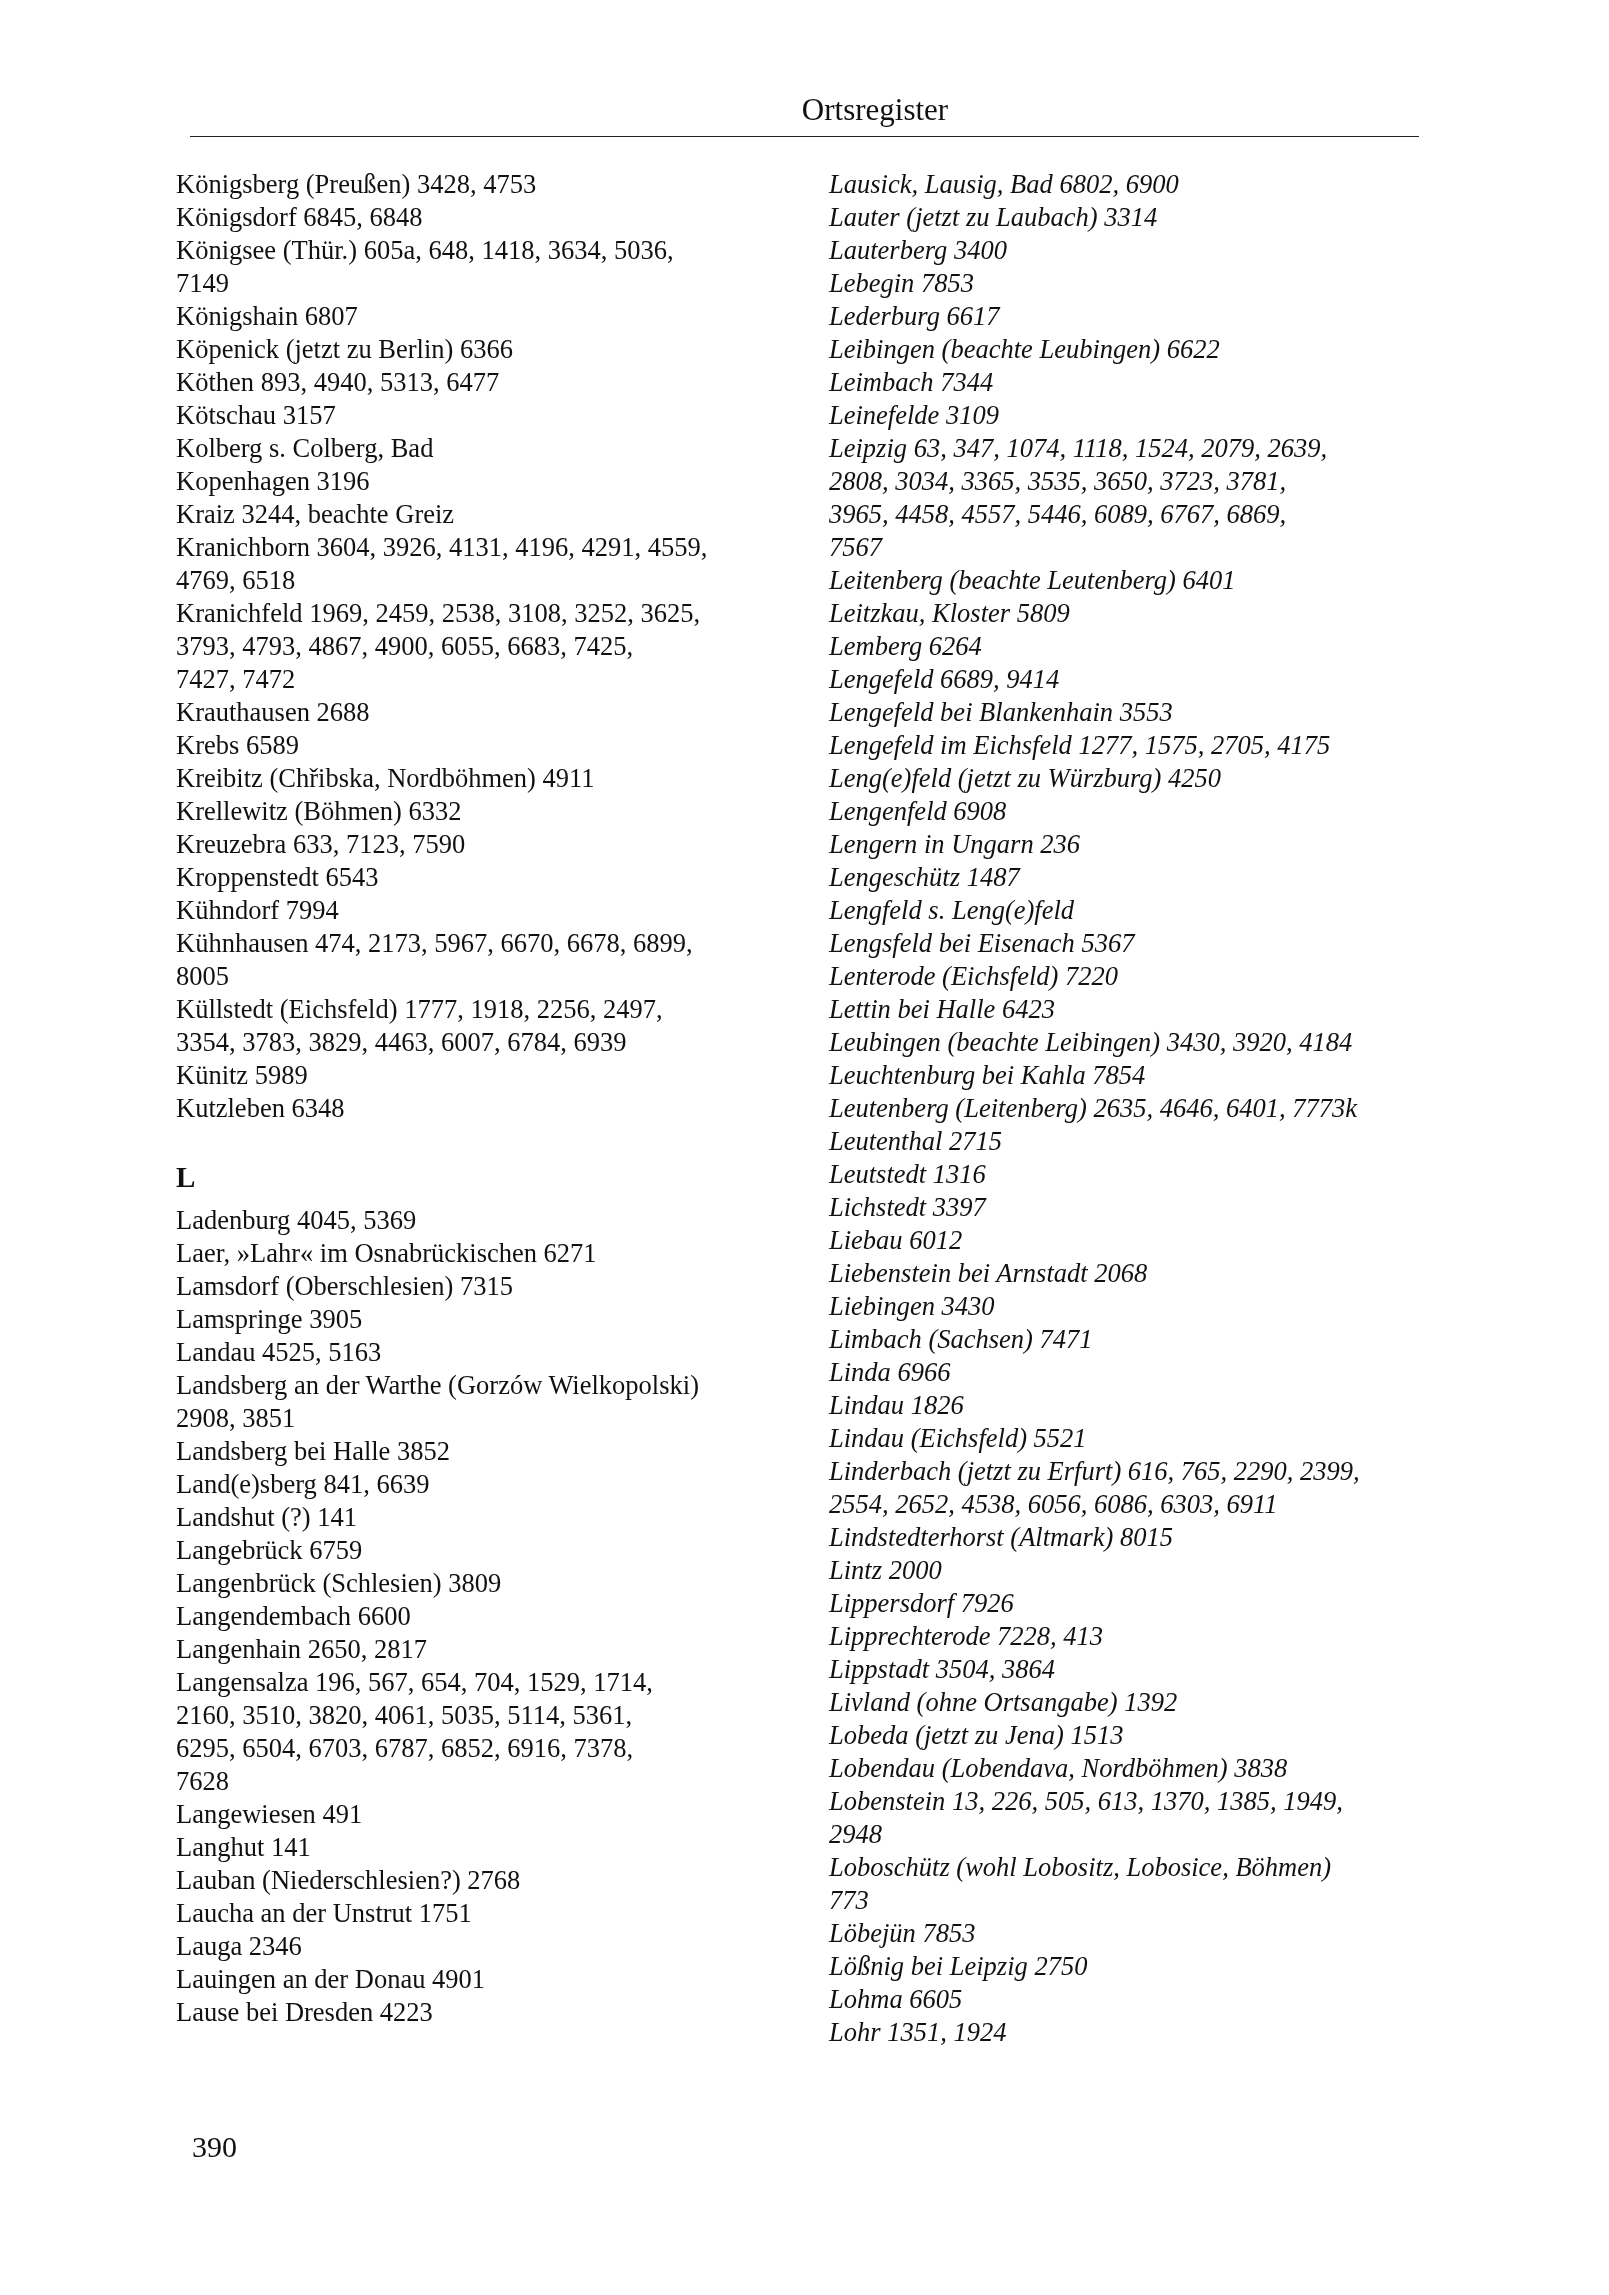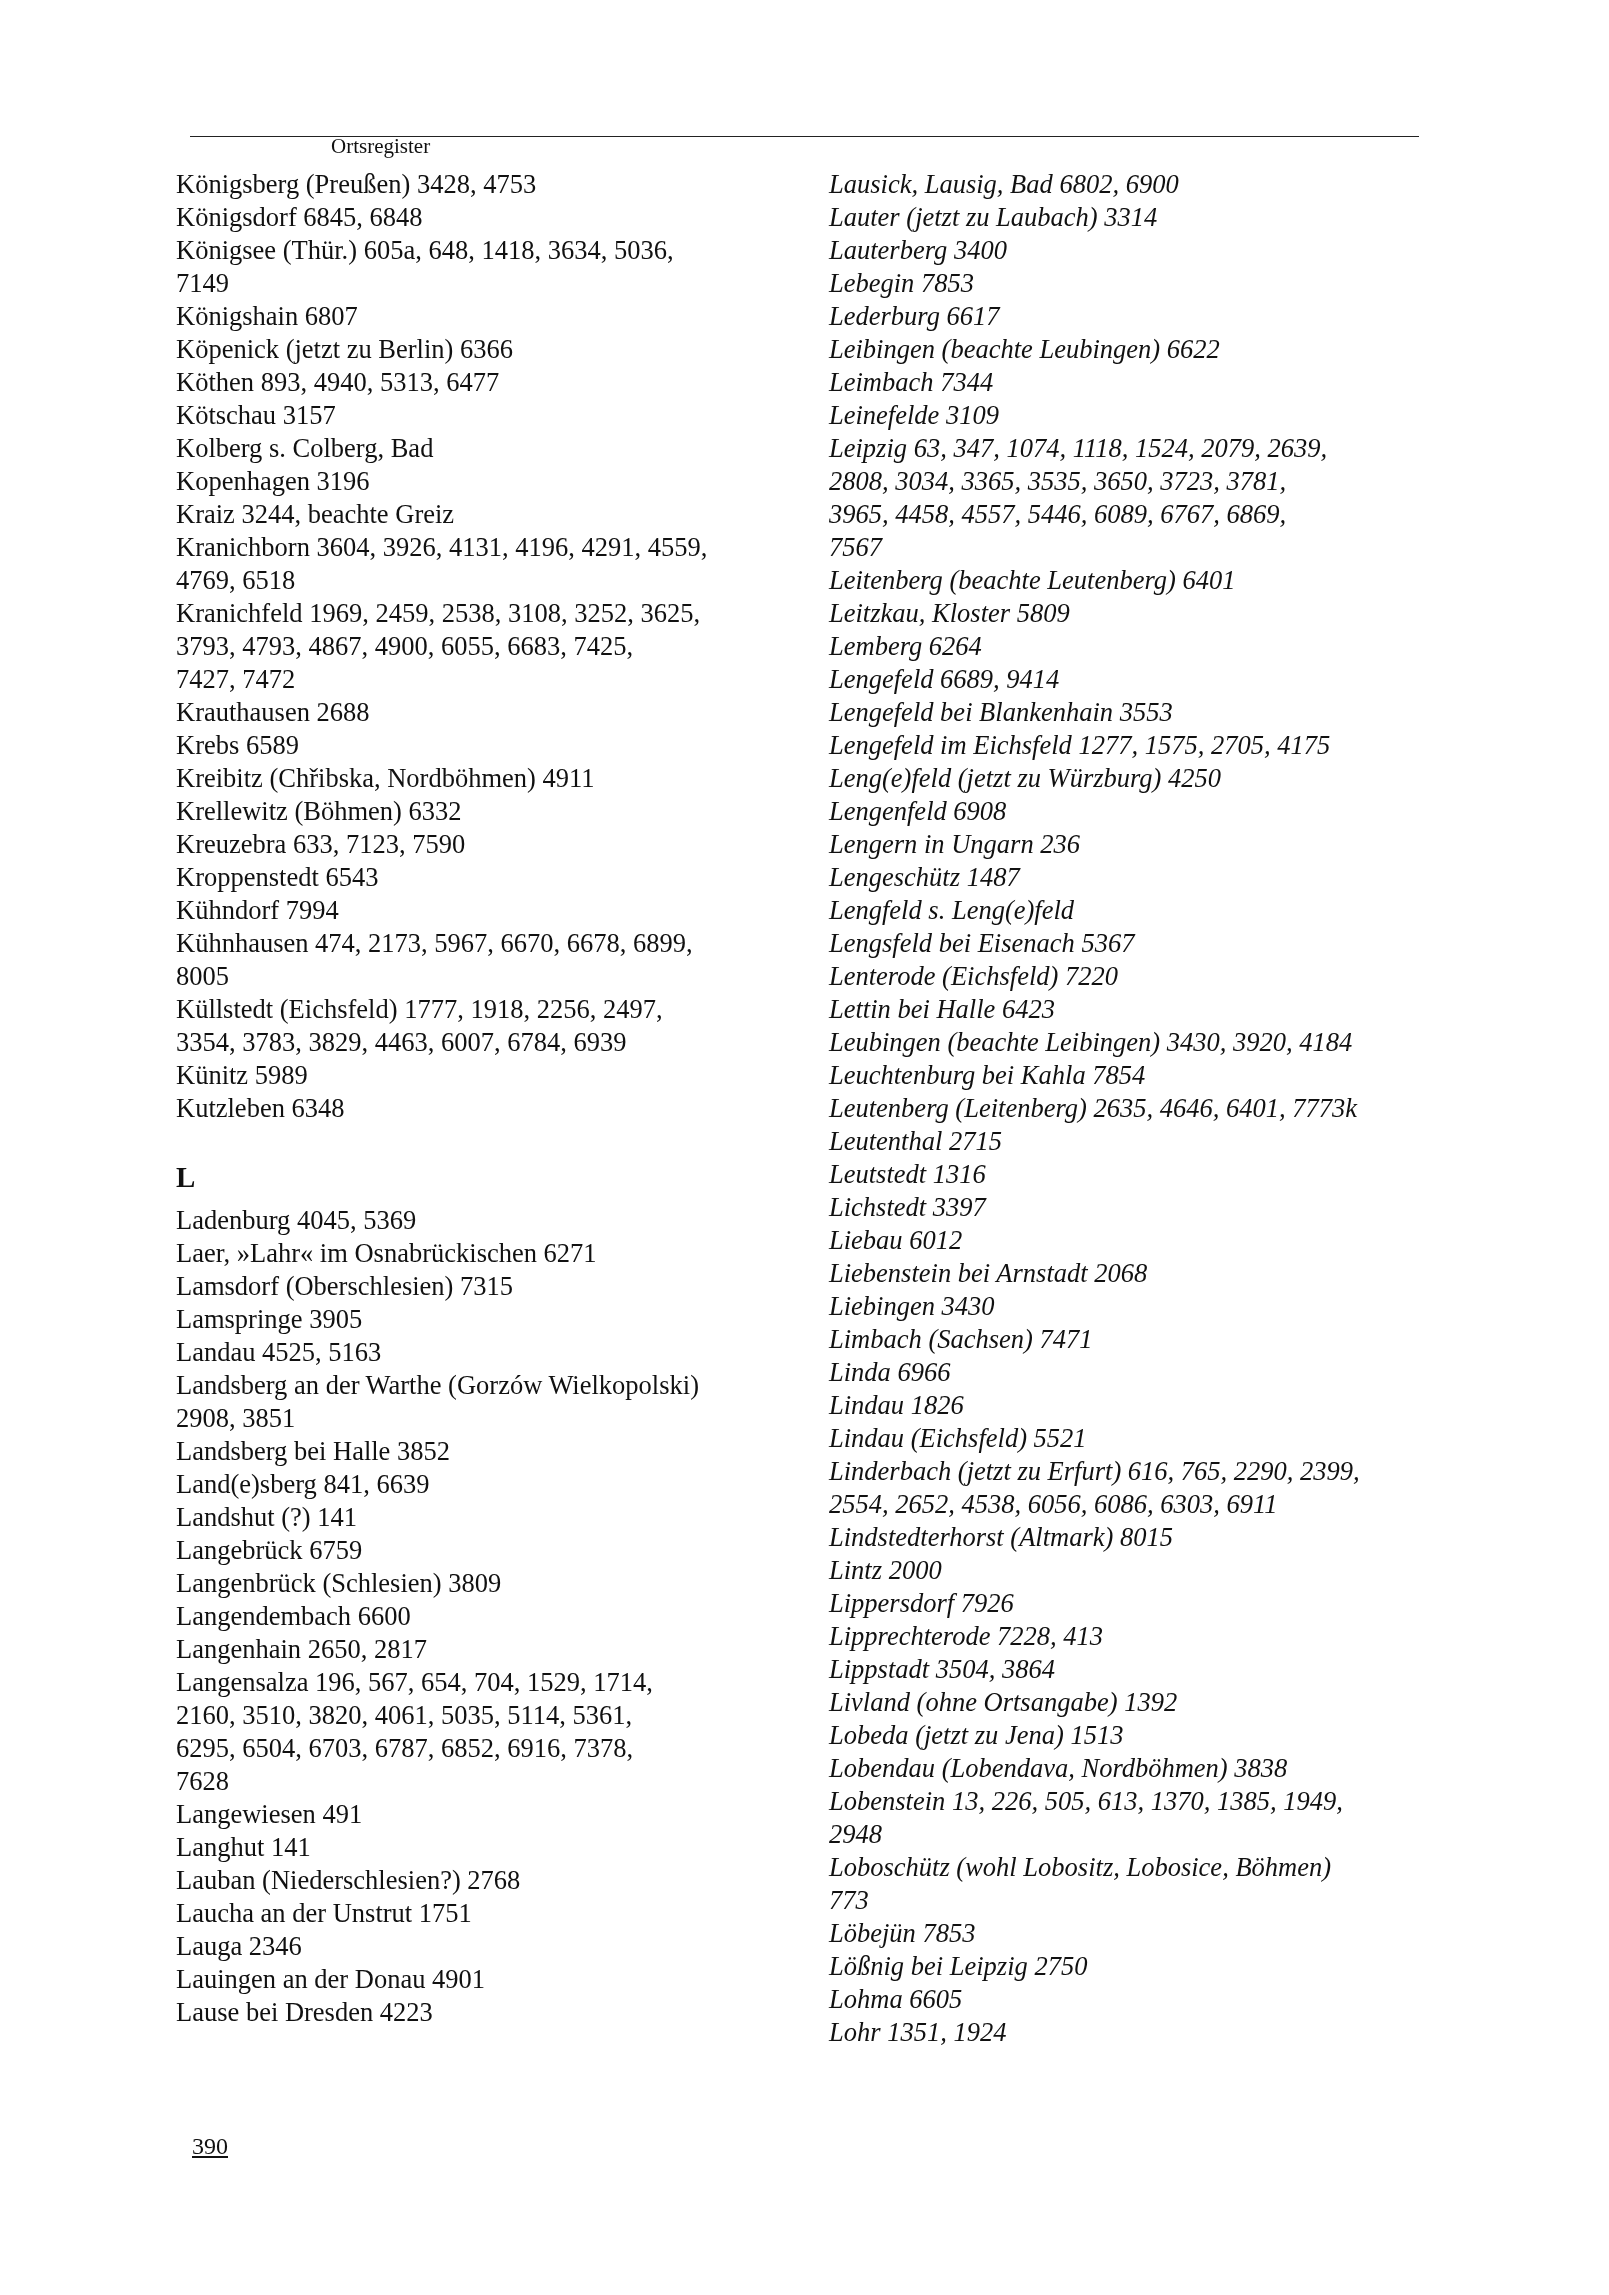--- a/index.html
+++ b/index.html
@@ -13,25 +13,25 @@
       position: relative;
       overflow: hidden;
       font-family: "Liberation Serif", "DejaVu Serif", serif;
       color: #111111;
     }
     .running-head {
       position: absolute;
       left: 190px;
       top: 93px;
       width: 1229px;
-      font-size: 21px;
+      text-align: center;
+      font-size: 31px;
       line-height: 33px;
       padding-left: 141px;
       box-sizing: border-box;
-      margin-top: 37px;
     }
     .head-rule {
       position: absolute;
       left: 190px;
       top: 136px;
       width: 1229px;
       height: 0;
       border-top: 1.7px solid #222222;
     }
     .column {
@@ -53,23 +53,22 @@
       font-weight: bold;
       font-size: 29px;
       margin-top: 36px;
       margin-bottom: 10px;
       line-height: 33px;
     }
     .page-number {
       position: absolute;
       left: 192px;
       top: 2130px;
-      font-size: 24px;
+      font-size: 30px;
       line-height: 33px;
-      text-decoration: underline;
     }
   </style>
 </head>
 <body>
 
 <div class="running-head">Ortsregister</div>
 <div class="head-rule"></div>
 
 <div class="column col-left">
   <div>

